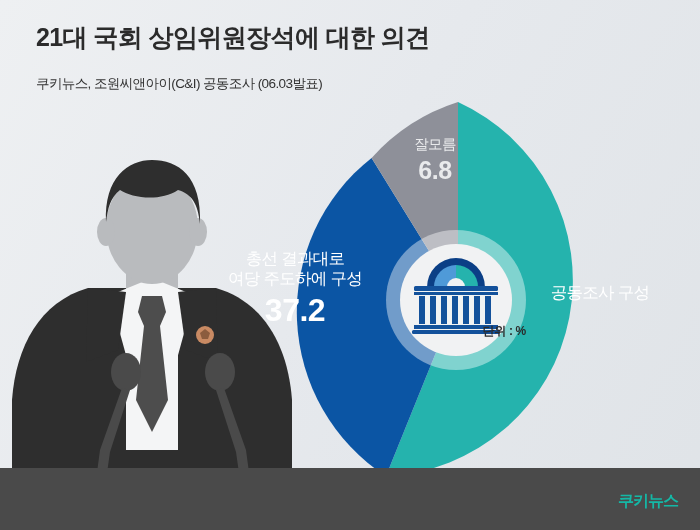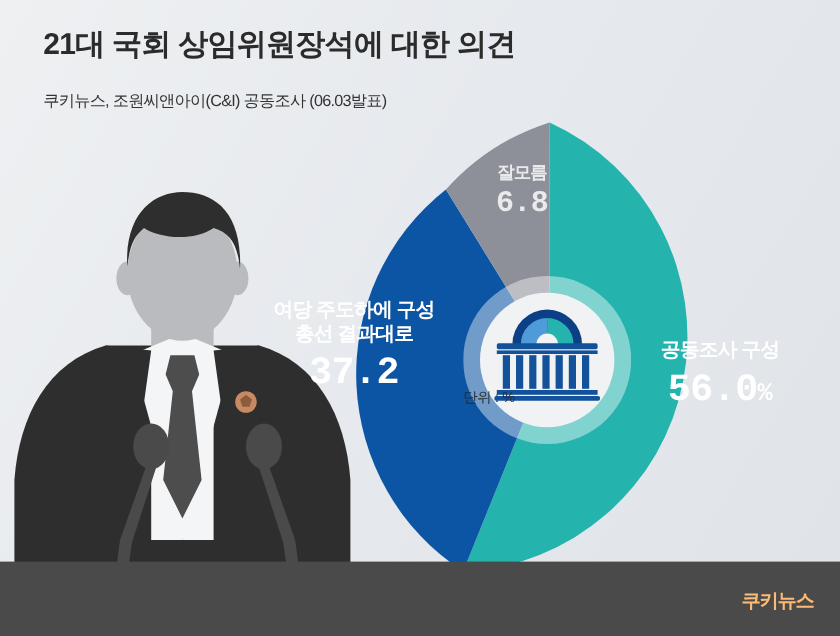--- a/index.html
+++ b/index.html
@@ -65,26 +65,25 @@
   
   .lbl {
     position: absolute;
     text-align: center;
     letter-spacing: -0.7px;
     line-height: 1.22;
     pointer-events: none;
   }
   .lbl-text {
     font-size: 16.5px;
-    font-weight: bold;
+    font-weight: normal;
   }
   .lbl-val {
     font-weight: bold;
     letter-spacing: -0.5px;
-    font-family: Liberation Mono, monospace;
   }
 
   .lbl-blue { left: 215px; top: 248px; width: 160px; color: #ffffff; }
   .lbl-blue .lbl-val { font-size: 32px; margin-top: 3px; text-align: center; }
 
   .lbl-teal { left: 520px; top: 282px; width: 160px; color: #ffffff; }
   .lbl-teal .lbl-val { font-size: 32px; margin-top: 3px; }
   .lbl-teal .pct { font-size: 21px; }
 
   .lbl-gray { left: 390px; top: 136px; width: 90px; color: #e9eaec; }
@@ -97,43 +96,43 @@
     left: 386px;
     top: 230px;
     width: 140px;
     height: 140px;
   }
   .unit-label {
     position: absolute;
     left: 0;
     top: 93px;
     width: 140px;
-    text-align: left;
+    text-align: right;
     font-size: 12px;
-    font-weight: normal;
+    font-weight: bold;
     color: #2b2b2b;
     letter-spacing: -0.3px;
   }
 
   
   .footer {
     position: absolute;
     left: 0;
     bottom: 0;
     width: 700px;
     height: 62px;
     background: #4a4a4a;
   }
   .logo {
     position: absolute;
     right: 22px;
     bottom: 18px;
     font-size: 16px;
     font-weight: bold;
-    color: #fdba74;
+    color: #14b8a6;
     letter-spacing: -1px;
   }
 </style>
 </head>
 <body>
 
 <div id="infographic">
 
   <div class="header">
     <div class="title">21대 국회 상임위원장석에 대한 의견</div>
@@ -186,28 +185,27 @@
 
       <path d="M 198 198 L 198 2 A 196 196 0 0 1 125.93 376.20 Z" fill="#25b3ad"></path>
 
       <path d="M 198 198 L 125.93 376.20 A 196 196 0 0 1 111.60 57.90 Z" fill="#0b55a4"></path>
 
       <path d="M 198 198 L 111.60 57.90 A 196 196 0 0 1 198 2 Z" fill="#8e9099"></path>
     </svg>
   </div>
 
   <div class="lbl lbl-blue">
+    <div class="lbl-text">총선 결과대로</div>
     <div class="lbl-text">여당 주도하에 구성</div>
-    <div class="lbl-text">총선 결과대로</div>
     <div class="lbl-val">37.2</div>
   </div>
 
   <div class="lbl lbl-teal">
     <div class="lbl-text">공동조사 구성</div>
-    <div class="lbl-val"><span>56.0</span><span class="pct">%</span></div>
   </div>
 
   <div class="lbl lbl-gray">
     <div class="lbl-text">잘모름</div>
     <div class="lbl-val">6.8</div>
   </div>
 
   <div class="center-badge">
     <svg width="140" height="140" viewBox="0 0 140 140">
       <circle cx="70" cy="70" r="70" fill="#ffffff" opacity="0.42"></circle>

